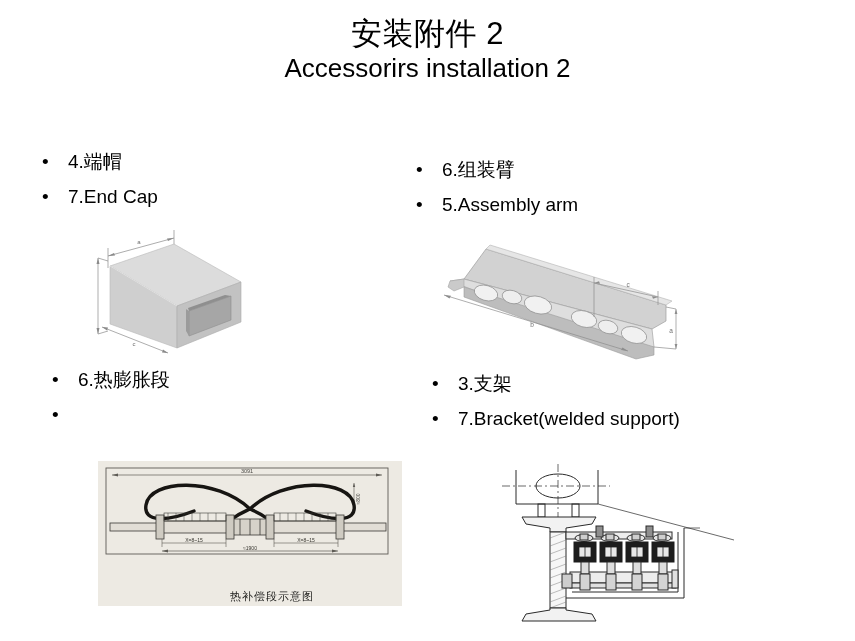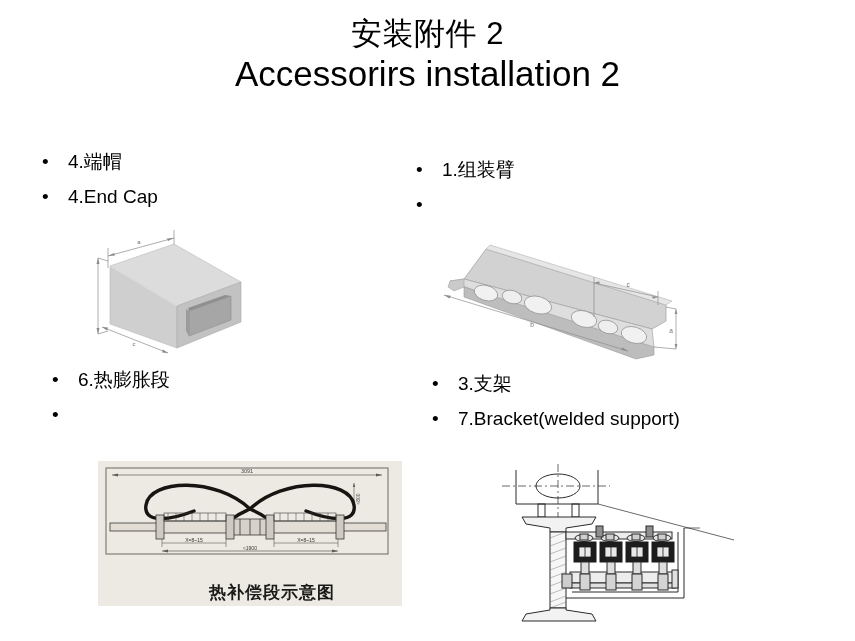--- a/index.html
+++ b/index.html
@@ -24,21 +24,21 @@
     width: 855px;
     text-align: center;
     line-height: 1.18;
   }
   .title-cn {
     font-size: 31px;
     font-weight: 400;
     letter-spacing: 0.5px;
   }
   .title-en {
-    font-size: 35px;
+    font-size: 26px;
     font-weight: 400;
     letter-spacing: 0px;
   }
 
   
   .bullets { position: absolute; }
   .bullet-row {
     display: flex;
     align-items: flex-start;
     margin-bottom: 11px;
@@ -94,22 +94,22 @@
   #fig-thermal .scan-caption {
     position: absolute;
     left: 0;
     bottom: 4px;
     width: 100%;
     text-align: center;
     line-height: 1.12;
     color: #1a1a18;
   }
   #fig-thermal .cap-cn {
-    font-size: 17px;
-    font-weight: bold;
+    font-size: 11px;
+    font-weight: normal;
     letter-spacing: 1px;
     margin-left: 44px;
   }
   #fig-thermal .cap-en {
     font-size: 12px;
     letter-spacing: 0.2px;
   }
 
   
   #fig-bracket {
@@ -130,31 +130,32 @@
   <div class="title-en">Accessorirs installation 2</div>
 </div>
 
 <div class="bullets" id="blk-endcap">
   <div class="bullet-row">
     <span class="bullet-dot">•</span>
     <span class="bullet-text">4.端帽</span>
   </div>
   <div class="bullet-row">
     <span class="bullet-dot">•</span>
-    <span class="bullet-text">4.End Cap</span>
+    <span class="bullet-text">7.End Cap</span>
   </div>
 </div>
 
 <div class="bullets" id="blk-arm">
   <div class="bullet-row">
     <span class="bullet-dot">•</span>
-    <span class="bullet-text">1.组装臂</span>
-  </div>
-  <div class="bullet-row">
-    <span class="bullet-dot">•</span>
+    <span class="bullet-text">6.组装臂</span>
+  </div>
+  <div class="bullet-row">
+    <span class="bullet-dot">•</span>
+    <span class="bullet-text">5.Assembly arm</span>
   </div>
 </div>
 
 <div class="bullets" id="blk-thermal">
   <div class="bullet-row">
     <span class="bullet-dot">•</span>
     <span class="bullet-text">6.热膨胀段</span>
   </div>
   <div class="bullet-row">
     <span class="bullet-dot">•</span>

